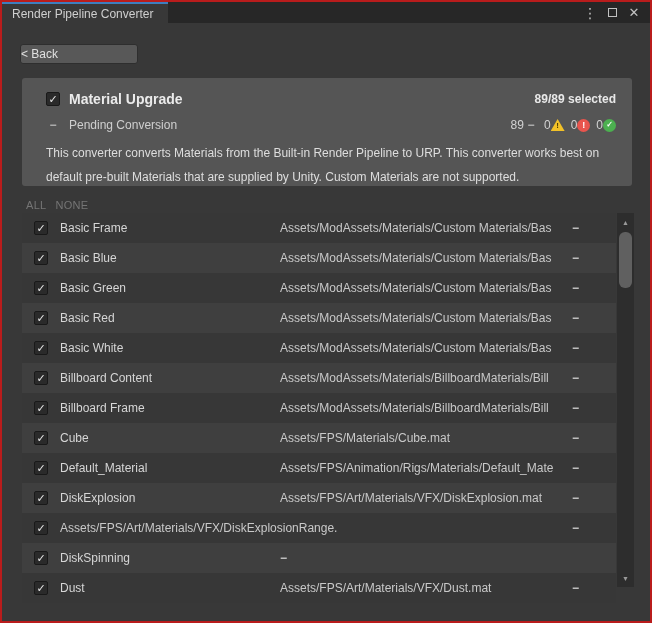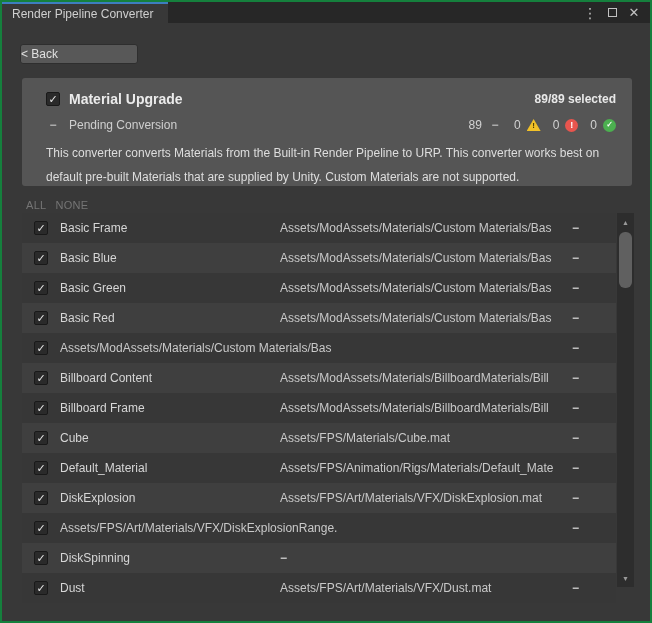--- a/index.html
+++ b/index.html
@@ -3,21 +3,21 @@
 <meta charset="utf-8">
 <style>
   * { margin: 0; padding: 0; box-sizing: border-box; }
   html, body { background: #1e1e1e; }
   body { font-family: "Liberation Sans", sans-serif; }
 
   .window {
     position: relative;
     width: 652px; height: 623px;
     background: #383838;
-    border: 2px solid #15803d;
+    border: 2px solid #b91c1c;
     overflow: hidden;
   }
 
   
   .titlebar {
     position: absolute; left: 0; top: 0; right: 0; height: 21px;
     background: #272727;
     display: flex; align-items: stretch;
   }
   .tab {
@@ -59,21 +59,21 @@
     display: flex; align-items: center;
     padding: 13px 16px 0 24px;
   }
   .panel-row2 {
     display: flex; align-items: center;
     padding: 11px 16px 0 24px;
   }
   .panel-title { font-weight: bold; font-size: 14px; color: #ebebeb; margin-left: 9px; }
   .selected-summary { margin-left: auto; font-weight: bold; font-size: 12px; color: #e8e8e8; }
   .pending-label { font-size: 12px; color: #cfcfcf; margin-left: 9px; }
-  .counts { margin-left: auto; display: flex; align-items: center; gap: 6px; font-size: 12px; color: #d2d2d2; }
+  .counts { margin-left: auto; display: flex; align-items: center; font-size: 12px; color: #d2d2d2; }
   .counts .num { margin-left: 6px; }
   .panel-desc {
     padding: 9px 18px 0 24px;
     font-size: 12px; line-height: 24px; color: #dedede;
   }
 
   
   .checkbox {
     width: 14px; height: 14px; flex: 0 0 14px;
     background: #2a2a2a; border: 1px solid #191919; border-radius: 2px;
@@ -235,20 +235,21 @@
     </span>
     <span class="name">Basic Red</span>
     <span class="path">Assets/ModAssets/Materials/Custom Materials/Bas</span>
     <span class="dash">−</span>
   </div>
 
   <div class="row odd">
     <span class="checkbox">
       <span class="check">✓</span>
     </span>
+    <span class="name">Basic White</span>
     <span class="path">Assets/ModAssets/Materials/Custom Materials/Bas</span>
     <span class="dash">−</span>
   </div>
 
   <div class="row even">
     <span class="checkbox">
       <span class="check">✓</span>
     </span>
     <span class="name">Billboard Content</span>
     <span class="path">Assets/ModAssets/Materials/BillboardMaterials/Bill</span>

